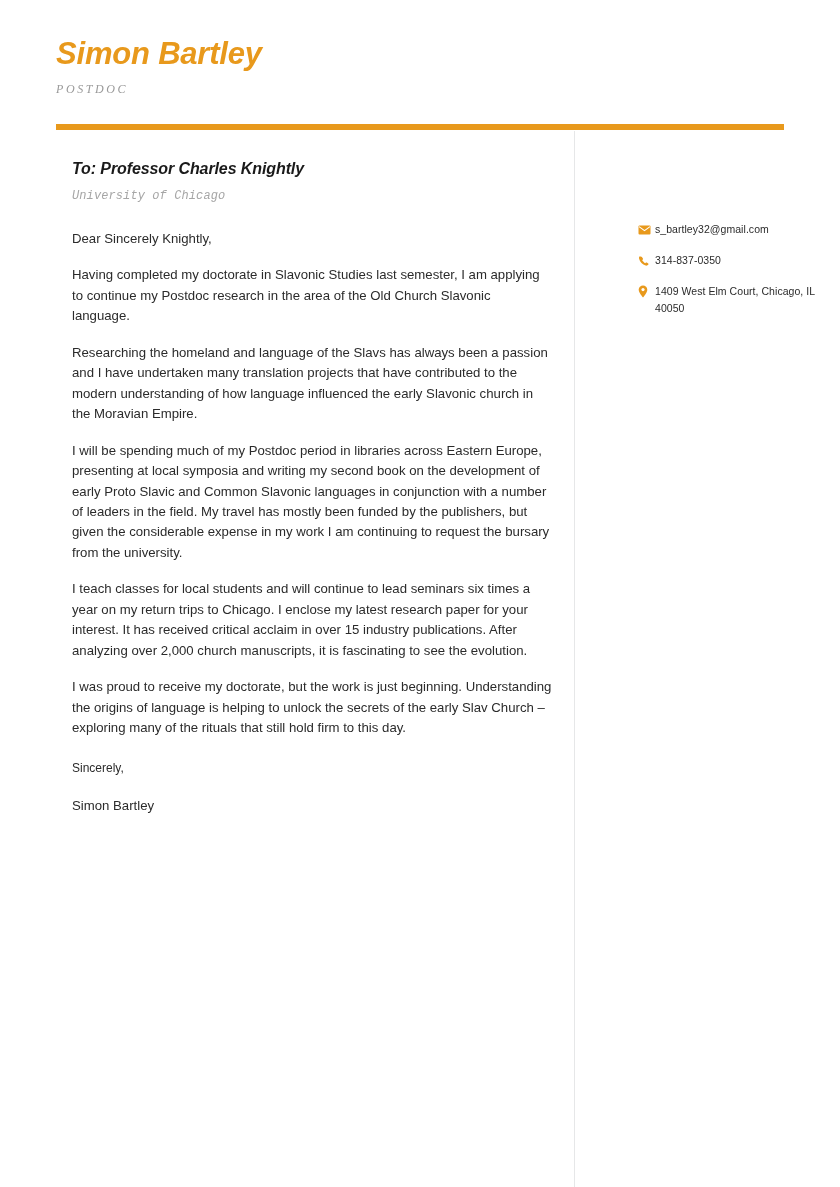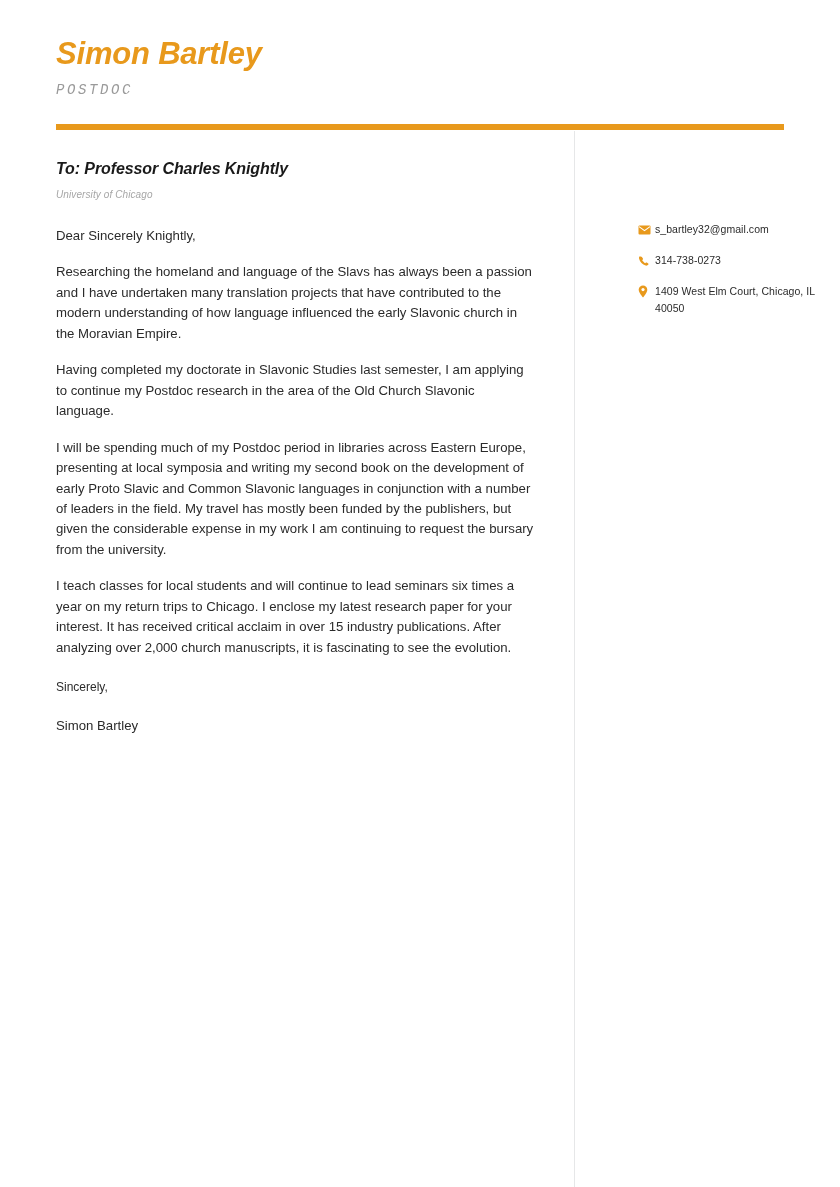--- a/index.html
+++ b/index.html
@@ -34,22 +34,22 @@
     font-weight: bold;
     font-style: italic;
     color: #e8991c;
     letter-spacing: -0.2px;
     line-height: 1.15;
     margin: 0;
     white-space: nowrap;
   }
   .role {
     margin-top: 10px;
-    font-family: Liberation Mono, monospace;
-    font-size: 14px;
+    font-family: Liberation Serif, serif;
+    font-size: 12px;
     font-style: italic;
     color: #9a9a9a;
     letter-spacing: 2.6px;
     text-transform: uppercase;
   }
 
   
   .accent-bar {
     position: absolute;
     left: 56px;
@@ -65,37 +65,37 @@
     left: 574px;
     top: 131px;
     width: 1px;
     height: 1056px;
     background: #e6e7e8;
   }
 
   
   .letter {
     position: absolute;
-    left: 56px;
+    left: 72px;
     top: 160px;
     width: 480px;
   }
   .recipient-name {
     font-family: "Liberation Sans", sans-serif;
     font-size: 16px;
     font-weight: bold;
     font-style: italic;
     color: #1a1a1a;
     letter-spacing: -0.1px;
     margin: 0;
   }
   .recipient-org {
     margin-top: 11px;
-    font-family: Liberation Sans, sans-serif;
-    font-size: 10px;
+    font-family: Liberation Mono, monospace;
+    font-size: 12px;
     font-style: italic;
     color: #a6a6a6;
     letter-spacing: 0.1px;
   }
   .salutation {
     margin-top: 26px;
     font-size: 13.2px;
     color: #2b2b2b;
     line-height: 1.55;
   }
@@ -162,24 +162,25 @@
   </header>
 
   <div class="accent-bar"></div>
   <div class="column-divider"></div>
 
   <section class="letter">
     <div class="recipient-name">To: Professor Charles Knightly</div>
     <div class="recipient-org">University of Chicago</div>
 
     <p class="salutation">Dear Sincerely Knightly,</p>
+    <p class="body-paragraph">Having completed my doctorate in Slavonic Studies last semester, I am applying to continue my Postdoc research in the area of the Old Church Slavonic language.</p>
     <p class="body-paragraph">Researching the homeland and language of the Slavs has always been a passion and I have undertaken many translation projects that have contributed to the modern understanding of how language influenced the early Slavonic church in the Moravian Empire.</p>
-    <p class="body-paragraph">Having completed my doctorate in Slavonic Studies last semester, I am applying to continue my Postdoc research in the area of the Old Church Slavonic language.</p>
     <p class="body-paragraph">I will be spending much of my Postdoc period in libraries across Eastern Europe, presenting at local symposia and writing my second book on the development of early Proto Slavic and Common Slavonic languages in conjunction with a number of leaders in the field. My travel has mostly been funded by the publishers, but given the considerable expense in my work I am continuing to request the bursary from the university.</p>
     <p class="body-paragraph">I teach classes for local students and will continue to lead seminars six times a year on my return trips to Chicago. I enclose my latest research paper for your interest. It has received critical acclaim in over 15 industry publications. After analyzing over 2,000 church manuscripts, it is fascinating to see the evolution.</p>
+    <p class="body-paragraph">I was proud to receive my doctorate, but the work is just beginning. Understanding the origins of language is helping to unlock the secrets of the early Slav Church – exploring many of the rituals that still hold firm to this day.</p>
     <p class="closing">Sincerely,</p>
     <p class="signature">Simon Bartley</p>
   </section>
 
   <aside class="contact">
 
     <div class="contact-row">
       <span class="contact-icon">
         <svg width="13" height="10" viewBox="0 0 13 10" aria-hidden="true">
           <rect x="0.5" y="0.5" width="12" height="9" rx="1" fill="#e8991c"></rect>
@@ -188,21 +189,21 @@
       </span>
       <span class="contact-text">s_bartley32@gmail.com</span>
     </div>
 
     <div class="contact-row">
       <span class="contact-icon">
         <svg width="12" height="12" viewBox="0 0 12 12" aria-hidden="true">
           <path d="M2.2 1.1 C1.3 1.6 0.8 2.6 1.1 3.7 C1.8 6.6 4.6 9.6 7.6 10.6 C8.7 10.9 9.8 10.5 10.4 9.6 C10.7 9.2 10.6 8.8 10.2 8.5 L8.8 7.6 C8.4 7.3 8.0 7.4 7.7 7.8 L7.3 8.3 C6.1 7.7 4.8 6.4 4.1 5.1 L4.7 4.7 C5.1 4.4 5.2 4.0 4.9 3.6 L3.9 2.1 C3.6 1.7 3.1 1.6 2.7 1.9 Z" fill="#e8991c"></path>
         </svg>
       </span>
-      <span class="contact-text">314-738-0273</span>
+      <span class="contact-text">314-837-0350</span>
     </div>
 
     <div class="contact-row">
       <span class="contact-icon">
         <svg width="10" height="13" viewBox="0 0 10 13" aria-hidden="true">
           <path d="M5 0.4 C2.6 0.4 0.7 2.3 0.7 4.7 C0.7 7.7 5 12.4 5 12.4 C5 12.4 9.3 7.7 9.3 4.7 C9.3 2.3 7.4 0.4 5 0.4 Z" fill="#e8991c"></path>
           <circle cx="5" cy="4.6" r="1.6" fill="#ffffff"></circle>
         </svg>
       </span>
       <span class="contact-text">1409 West Elm Court, Chicago, IL 40050</span>

